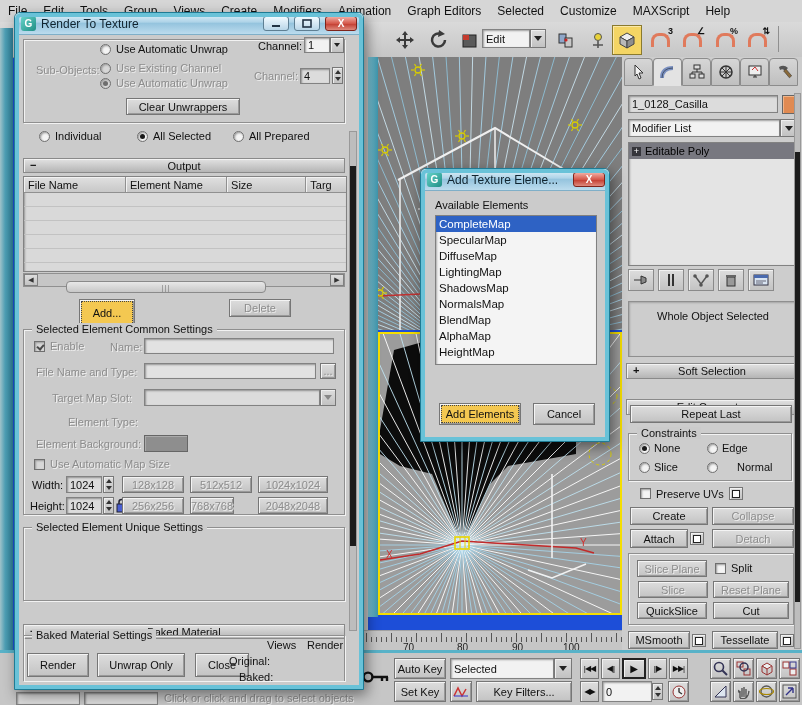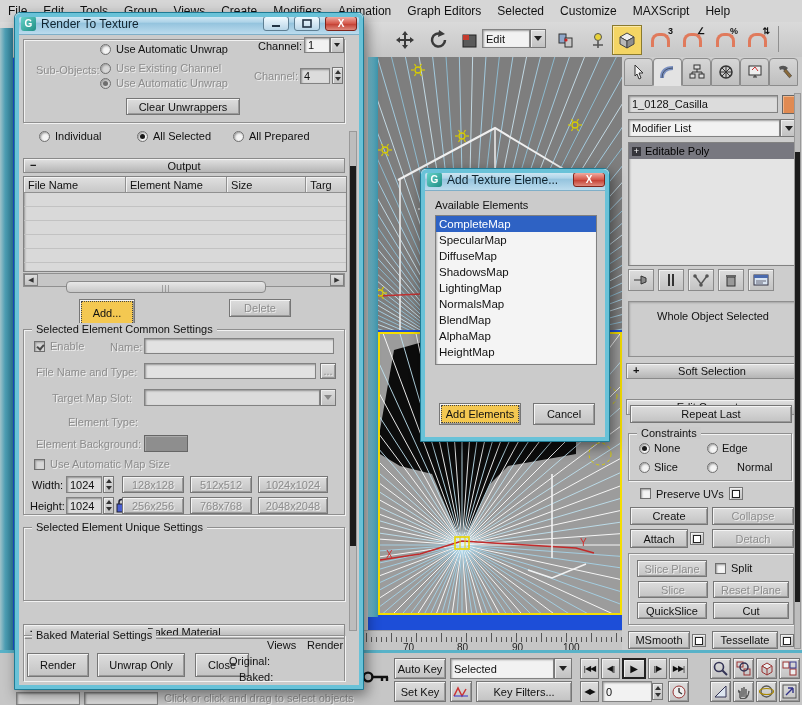--- a/index.html
+++ b/index.html
@@ -866,21 +866,21 @@
           </div>
         <div class="spin abs" style="left:79px;top:167px">
             <i class="up"></i>
             <i class="dn"></i>
           </div>
         <svg class="abs" style="left:91px;top:168px" width="12" height="15">
             <rect x="2" y="6" width="9" height="8" fill="#4A5FD0" stroke="#223"></rect>
             <path d="M4 6 V4 a2.5 2.5 0 0 1 5 0 V6" fill="none" stroke="#223" stroke-width="1.5"></path>
           </svg>
         <div class="b dis abs" style="left:98px;top:167px;width:62px;height:17px">256x256</div>
-        <div class="b dis abs" style="left:166px;top:167px;width:62px;height:17px">768x768</div>
+        <div class="b dis abs" style="left:166px;top:167px;width:44px;height:17px">768x768</div>
         <div class="b dis abs" style="left:234px;top:167px;width:70px;height:17px">2048x2048</div>
       </div>
 
       <div class="grp" style="left:4px;top:492px;width:322px;height:74px">
         <span class="legend">Selected Element Unique Settings</span>
       </div>
 
       <div class="roll abs" style="left:4px;top:574px;width:322px;height:15px">
         <span class="pm">−</span>
         <span>Baked Material</span>
@@ -912,22 +912,22 @@
       <span class="winbtn x">
           <span>X</span>
         </span>
     </div>
     <div class="abs" style="left:4px;top:22px;right:4px;bottom:4px;background:#CBCBCB">
       <span class="abs" style="left:10px;top:8px">Available Elements</span>
       <div class="abs" style="left:10px;top:24px;width:160px;height:148px;background:#F4F4F4;border:1px solid #808080;box-shadow:inset 1px 1px 2px rgba(0,0,0,.3);overflow:hidden">
         <div class="li sel">CompleteMap</div>
         <div class="li">SpecularMap</div>
         <div class="li">DiffuseMap</div>
+        <div class="li">LightingMap</div>
         <div class="li">ShadowsMap</div>
-        <div class="li">LightingMap</div>
         <div class="li">NormalsMap</div>
         <div class="li">BlendMap</div>
         <div class="li">AlphaMap</div>
         <div class="li">HeightMap</div>
       </div>
       <div class="b yellow abs" style="left:14px;top:212px;width:82px;height:22px">Add Elements</div>
       <div class="b abs" style="left:108px;top:212px;width:62px;height:22px">Cancel</div>
     </div>
     <div class="frame"></div>
   </div>

